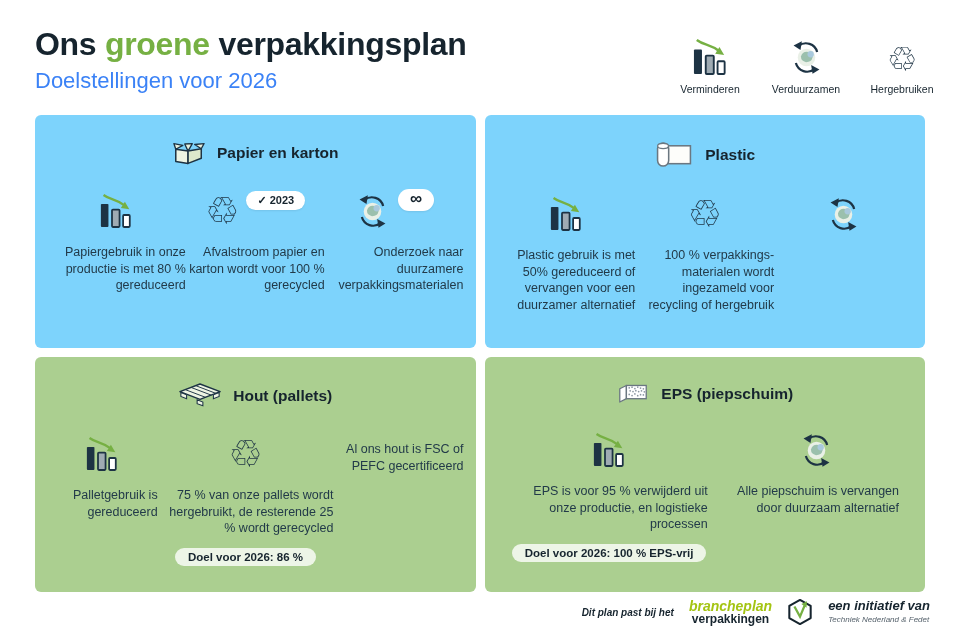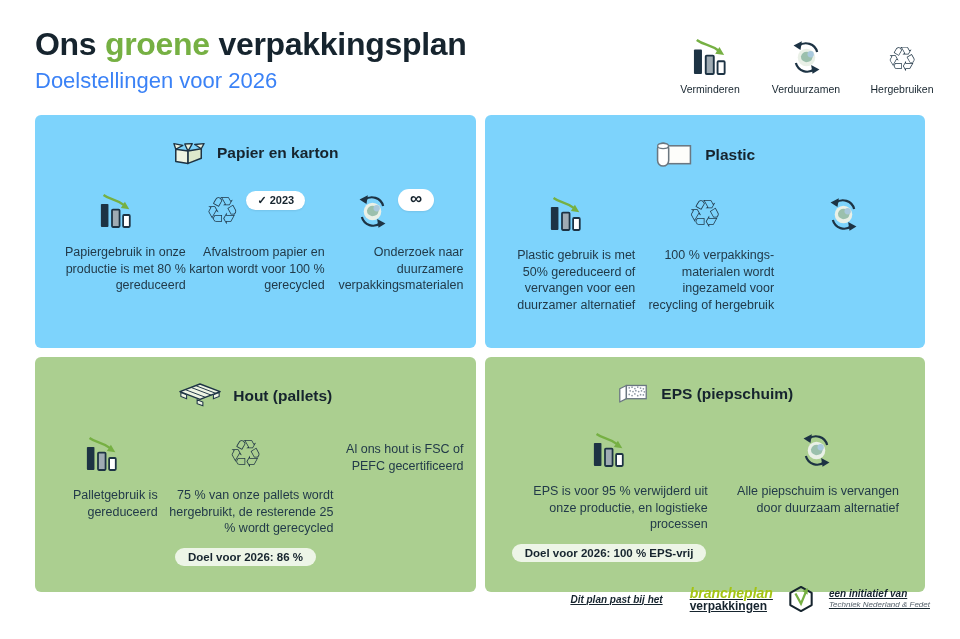--- a/index.html
+++ b/index.html
@@ -45,27 +45,27 @@
                  color:#1d3344;display:inline-block;}
   .recycle-glyph.sm{font-size:34px;}
 
   
   .card-hout .item:nth-child(1){flex:0.85;}
   .card-hout .item:nth-child(2){flex:1.35;}
   .card-eps .items{padding:22px 26px 0 26px;gap:27px;}
   .card-eps .item:nth-child(1){flex:1.2;}
 
   
-  .footer{position:absolute;right:30px;bottom:26px;display:flex;align-items:center;gap:15px;text-decoration:underline;}
+  .footer{position:absolute;right:30px;bottom:13px;display:flex;align-items:center;gap:15px;}
   .lead{font-size:10px;font-weight:700;font-style:italic;color:#16242e;}
-  .brand{text-align:left;line-height:1.02;margin-left:12px;}
+  .brand{text-align:center;line-height:1.02;}
   .brand-top{font-size:14px;font-weight:700;font-style:italic;color:#a4c412;display:block;}
   .brand-bottom{font-size:12px;font-weight:700;color:#16242e;display:block;}
   .initiative{line-height:1.3;}
-  .init-top{font-size:10px;font-weight:700;font-style:italic;color:#16242e;display:block;}
+  .init-top{font-size:13px;font-weight:700;font-style:italic;color:#16242e;display:block;}
   .init-bottom{font-size:8px;font-style:italic;color:#55616b;display:block;}
 </style>
 </head>
 <body>
 
 <svg width="0" height="0" style="position:absolute" aria-hidden="true">
   <defs>
     <symbol id="sym-bars" viewBox="0 0 36 40">
       <rect x="1" y="12" width="8.5" height="26" rx="1" fill="#1d3344"></rect>
       <rect x="13.5" y="18.5" width="8.5" height="19.5" rx="1" fill="#9fabb3" stroke="#1d3344" stroke-width="2"></rect>

